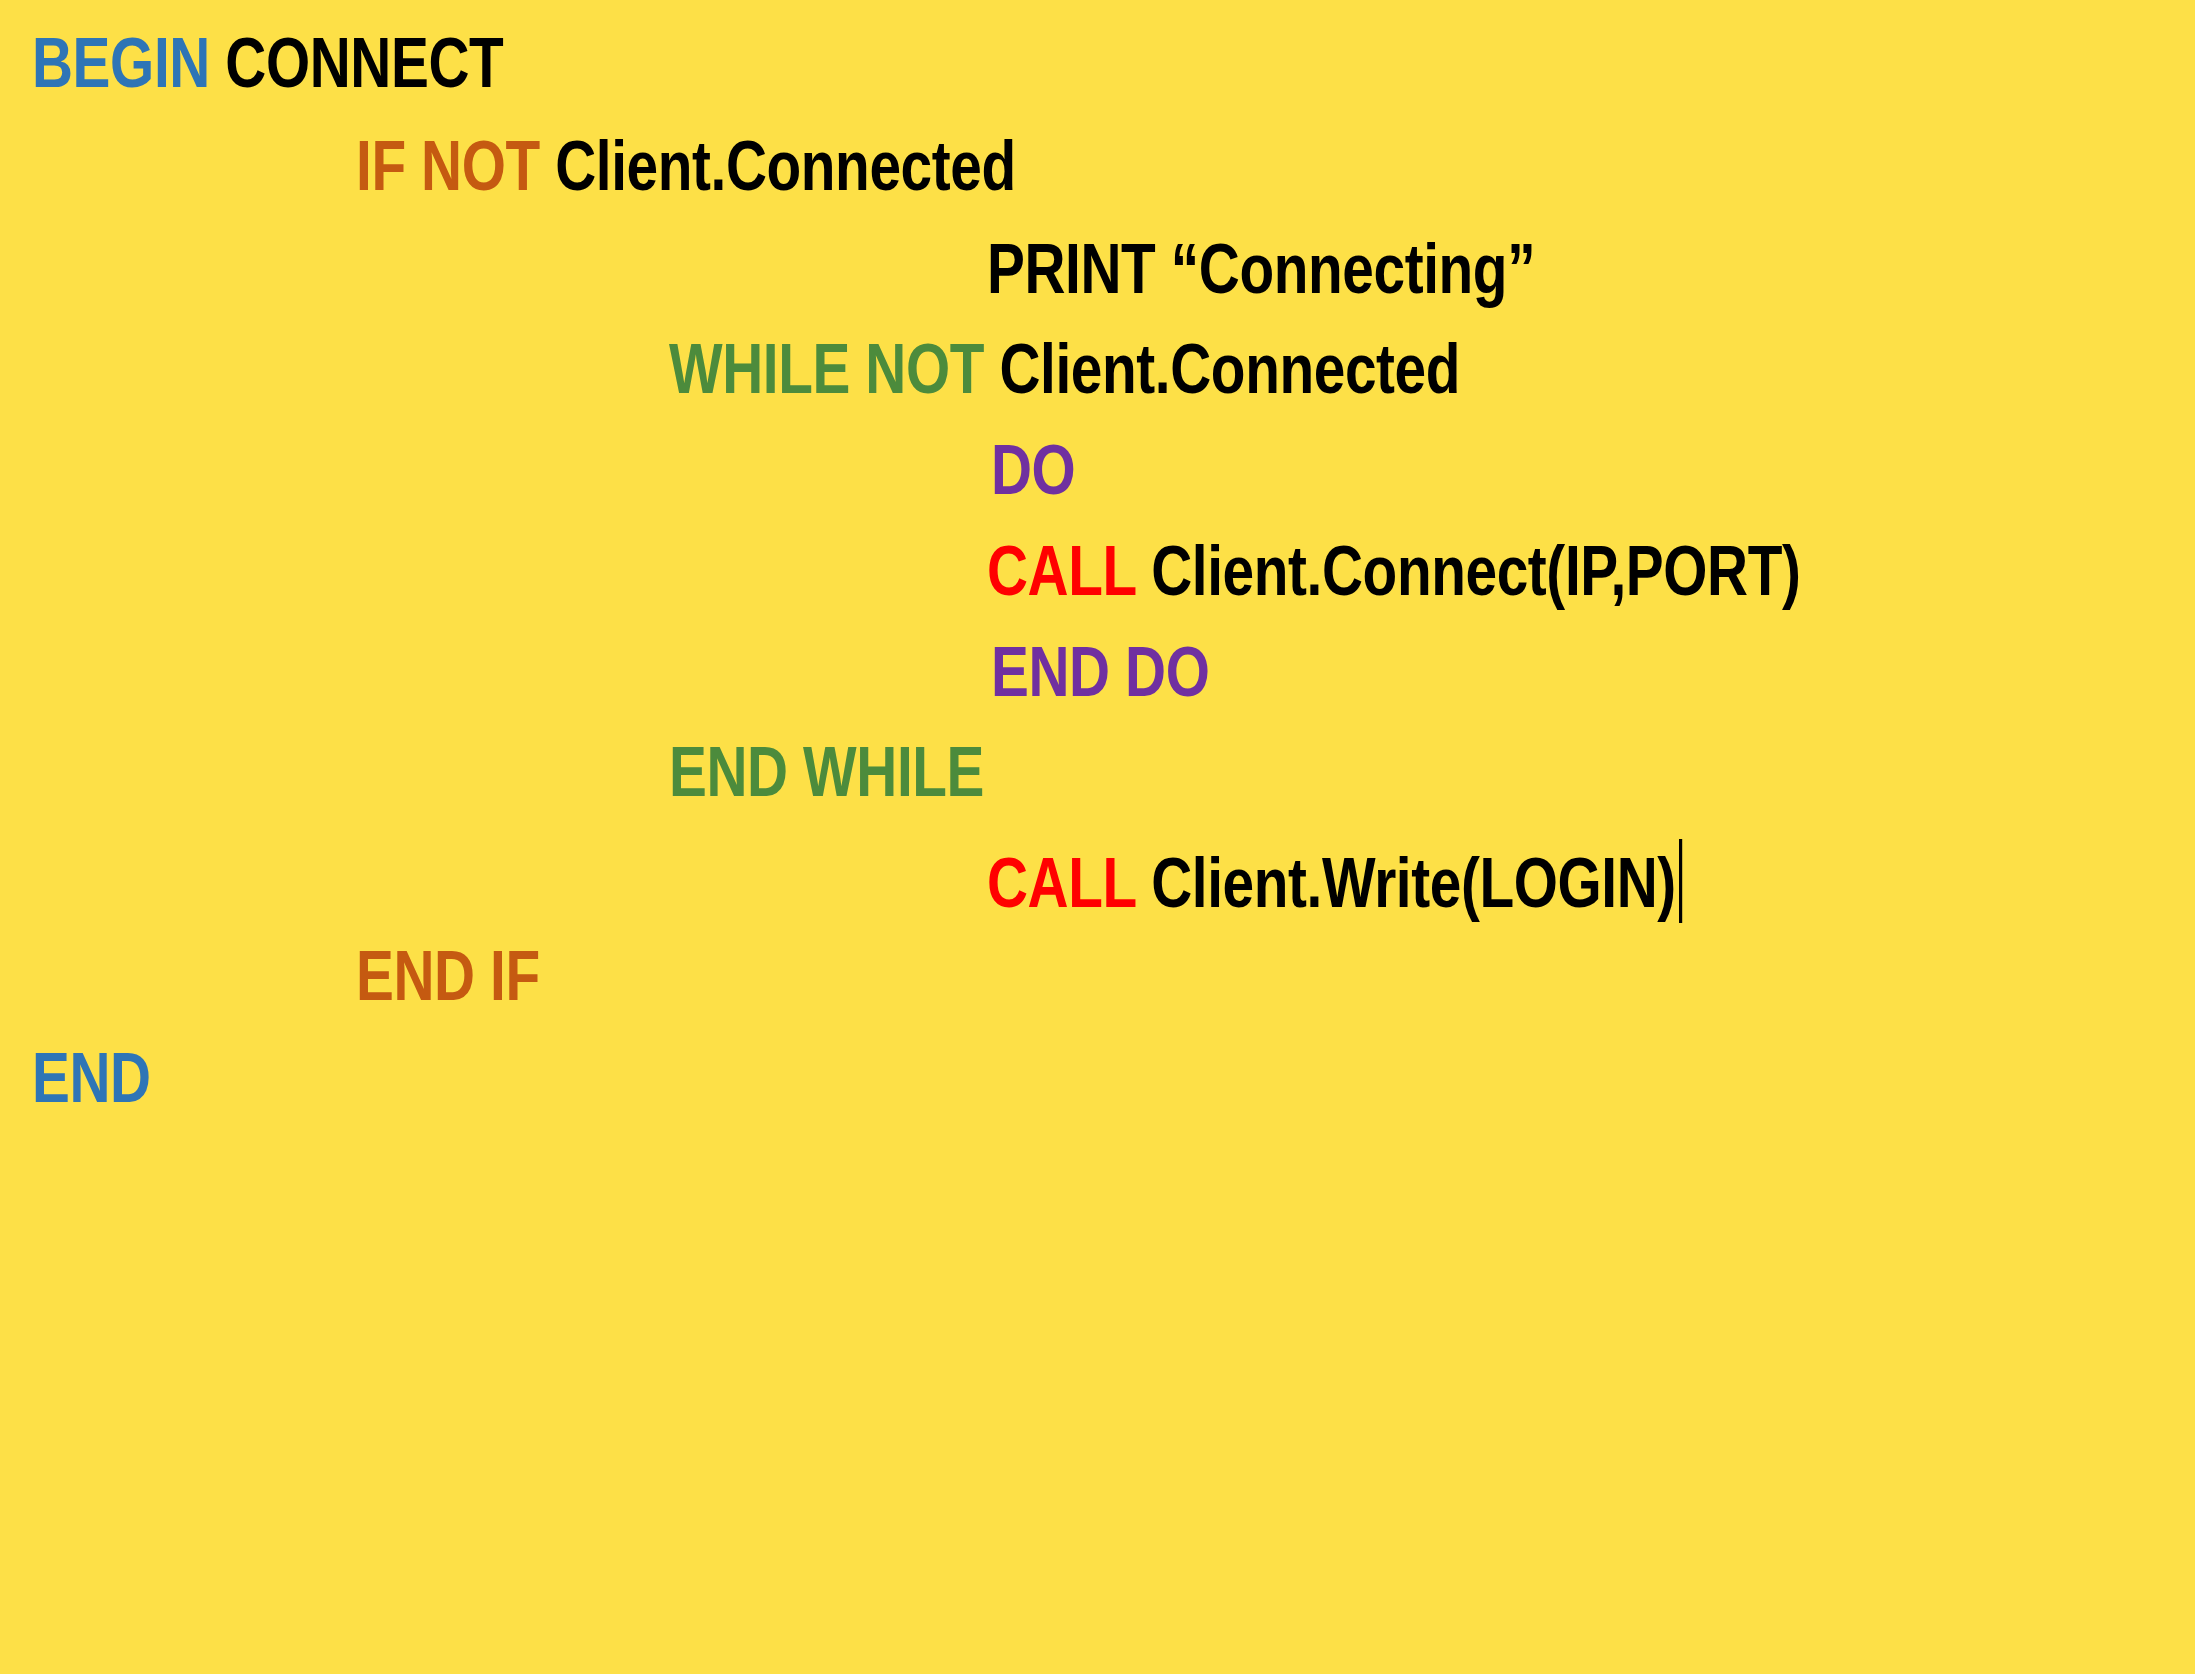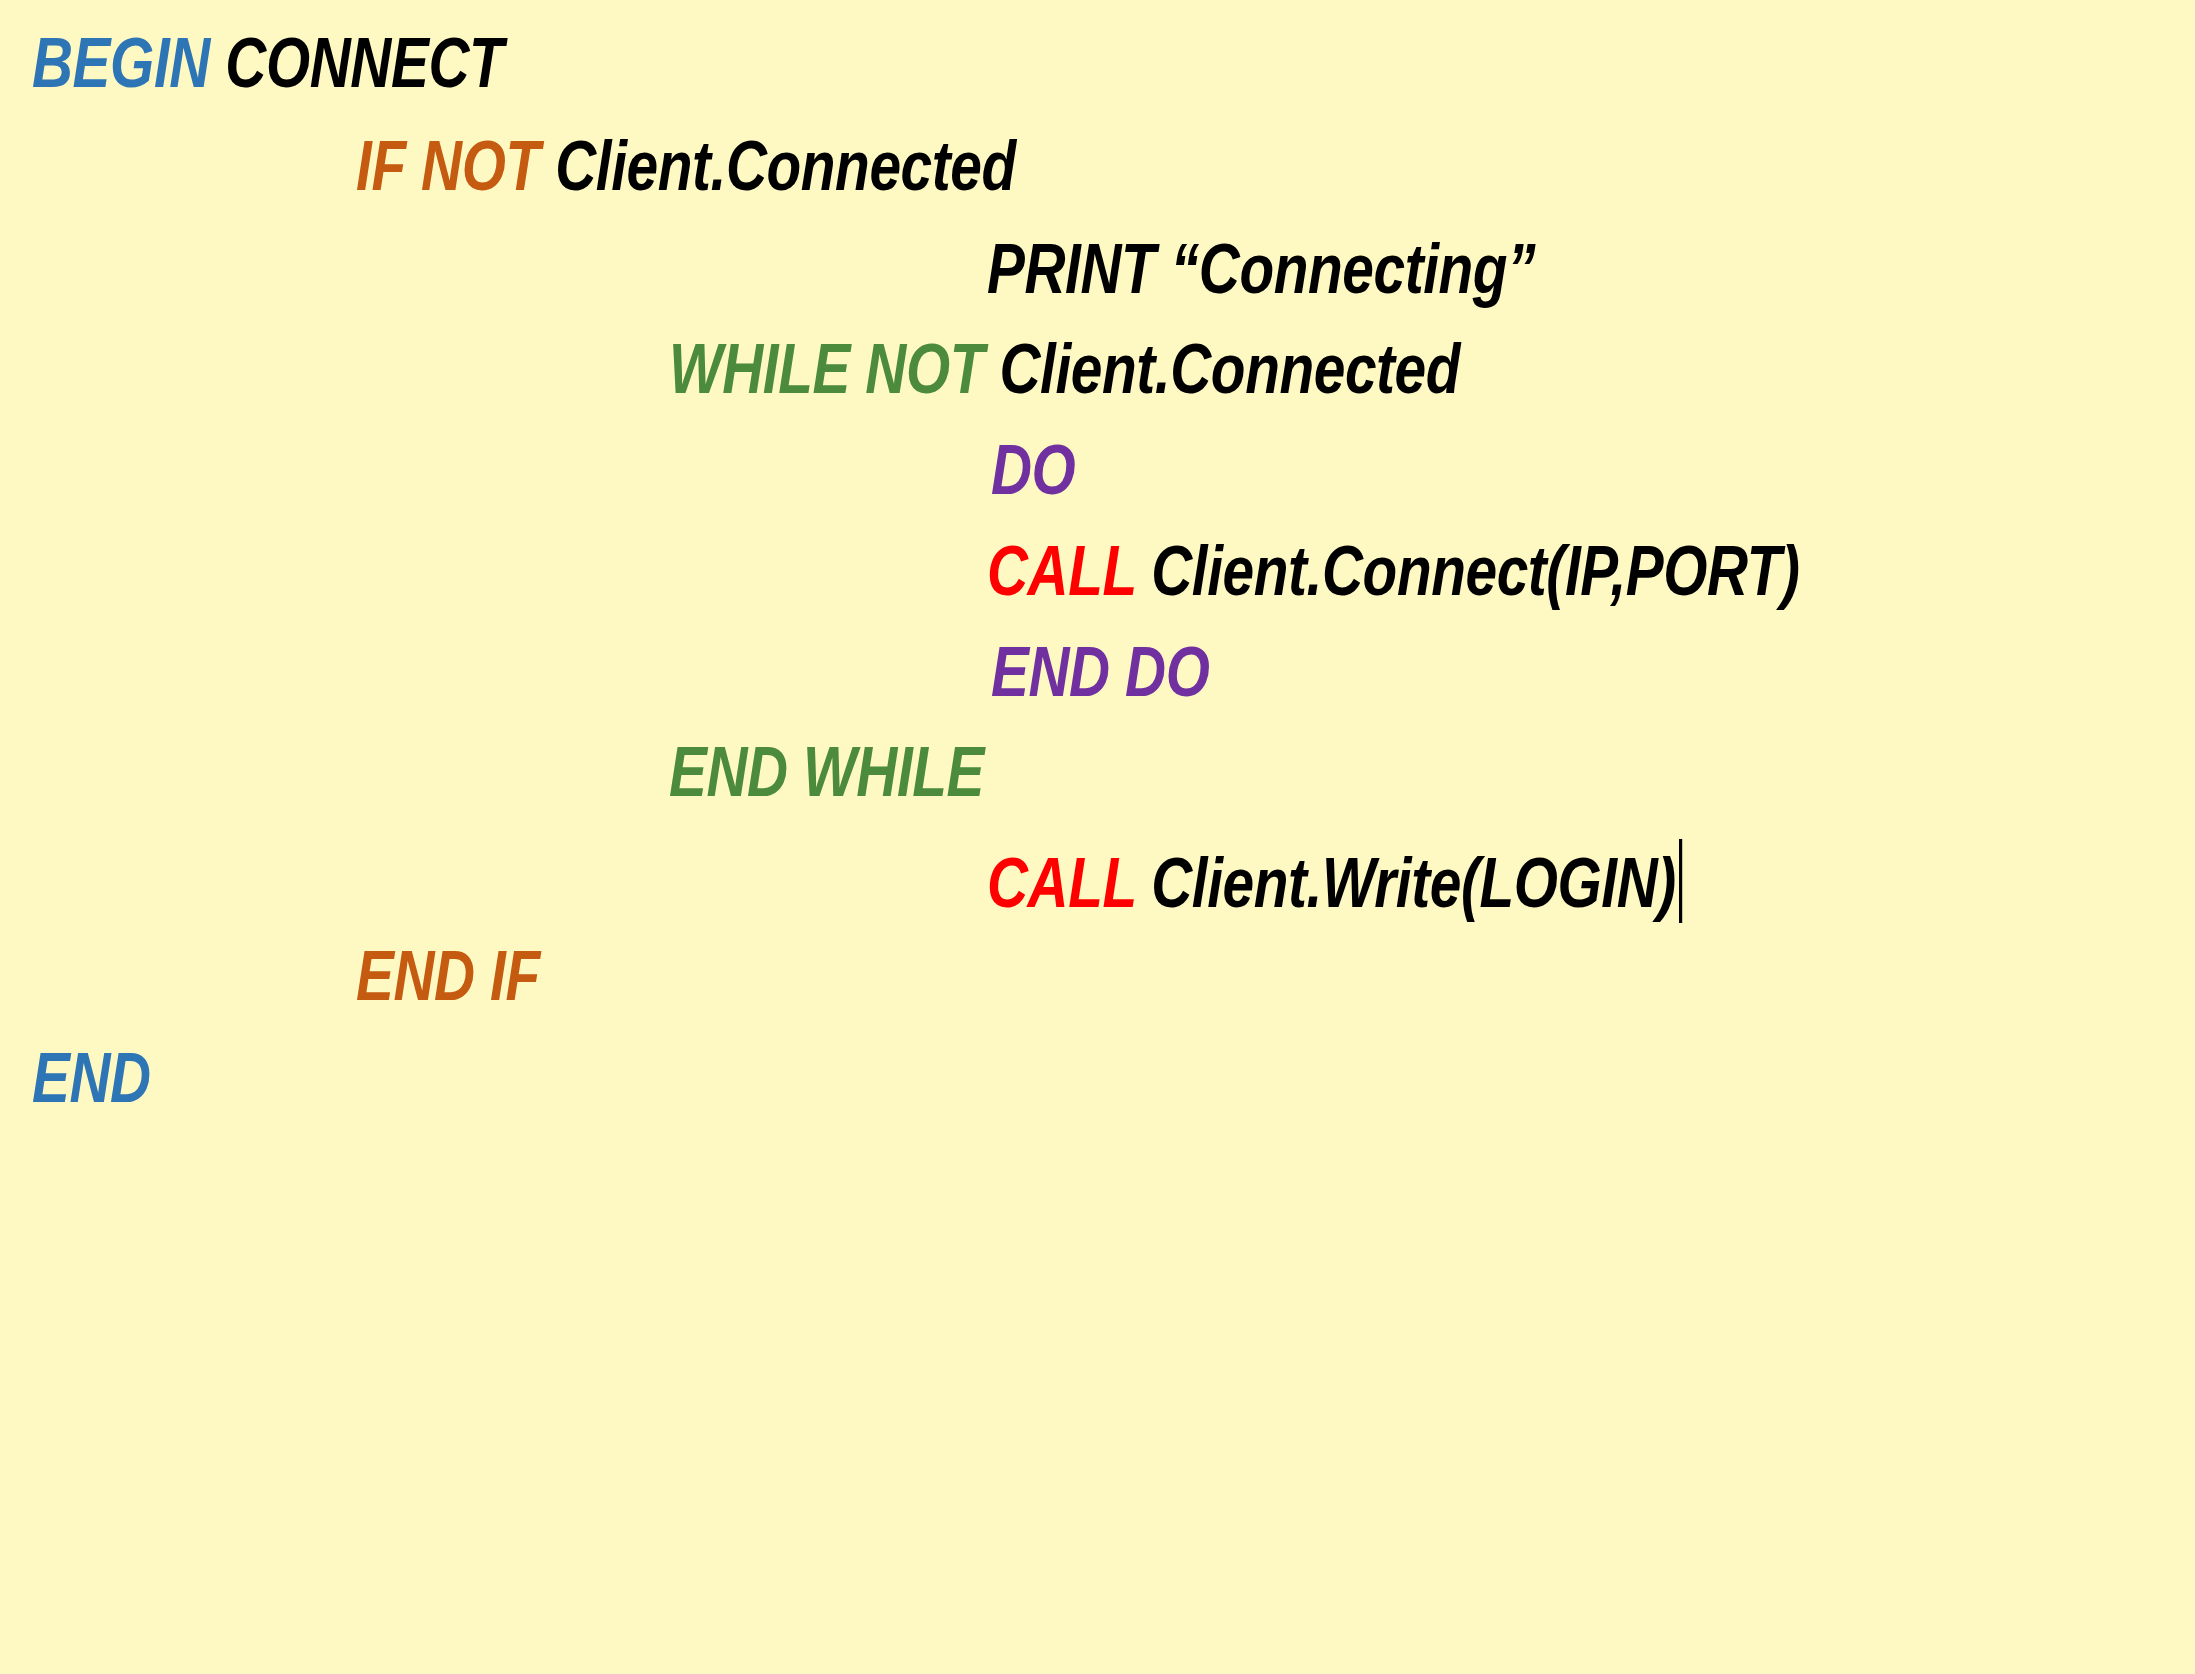--- a/index.html
+++ b/index.html
@@ -58,21 +58,21 @@
     width: 4.6px;
     height: 84px;
     background: #000000;
     vertical-align: -16.4px;
     margin-left: 3.7px;
   }
 </style>
 </head>
 <body>
 
-<div id="code-listing" style="background: #fef9c3; font-style: italic;">
+<div id="code-listing" style="background: #fde047;">
     <div class="code-line" style="left: 32px; top: 27.4px;"><span class="tok kw-blue" style="color: rgb(46, 117, 182);">BEGIN</span><span class="tok-space kw-black" style="color: rgb(0, 0, 0);"> </span><span class="tok kw-black" style="color: rgb(0, 0, 0);">CONNECT</span></div>
     <div class="code-line" style="left: 356px; top: 130px;"><span class="tok kw-orange" style="color: rgb(197, 90, 17);">IF NOT</span><span class="tok-space kw-black" style="color: rgb(0, 0, 0);"> </span><span class="tok kw-black" style="color: rgb(0, 0, 0);">Client.Connected</span></div>
     <div class="code-line" style="left: 987px; top: 233px;"><span class="tok kw-black" style="color: rgb(0, 0, 0);">PRINT “Connecting”</span></div>
     <div class="code-line" style="left: 669px; top: 333px;"><span class="tok kw-green" style="color: rgb(76, 139, 60);">WHILE NOT</span><span class="tok-space kw-black" style="color: rgb(0, 0, 0);"> </span><span class="tok kw-black" style="color: rgb(0, 0, 0);">Client.Connected</span></div>
     <div class="code-line" style="left: 991px; top: 434px;"><span class="tok kw-purple" style="color: rgb(112, 48, 160);">DO</span></div>
     <div class="code-line" style="left: 987px; top: 535px;"><span class="tok kw-red" style="color: rgb(255, 0, 0);">CALL</span><span class="tok-space kw-black" style="color: rgb(0, 0, 0);"> </span><span class="tok kw-black" style="color: rgb(0, 0, 0);">Client.Connect(IP,PORT)</span></div>
     <div class="code-line" style="left: 991px; top: 636px;"><span class="tok kw-purple" style="color: rgb(112, 48, 160);">END DO</span></div>
     <div class="code-line" style="left: 669px; top: 736px;"><span class="tok kw-green" style="color: rgb(76, 139, 60);">END WHILE</span></div>
     <div class="code-line" style="left: 987px; top: 839px;"><span class="tok kw-red" style="color: rgb(255, 0, 0);">CALL</span><span class="tok-space kw-black" style="color: rgb(0, 0, 0);"> </span><span class="tok kw-black" style="color: rgb(0, 0, 0);">Client.Write(LOGIN)</span><span class="caret"></span></div>
     <div class="code-line" style="left: 356px; top: 940px;"><span class="tok kw-orange" style="color: rgb(197, 90, 17);">END IF</span></div>

